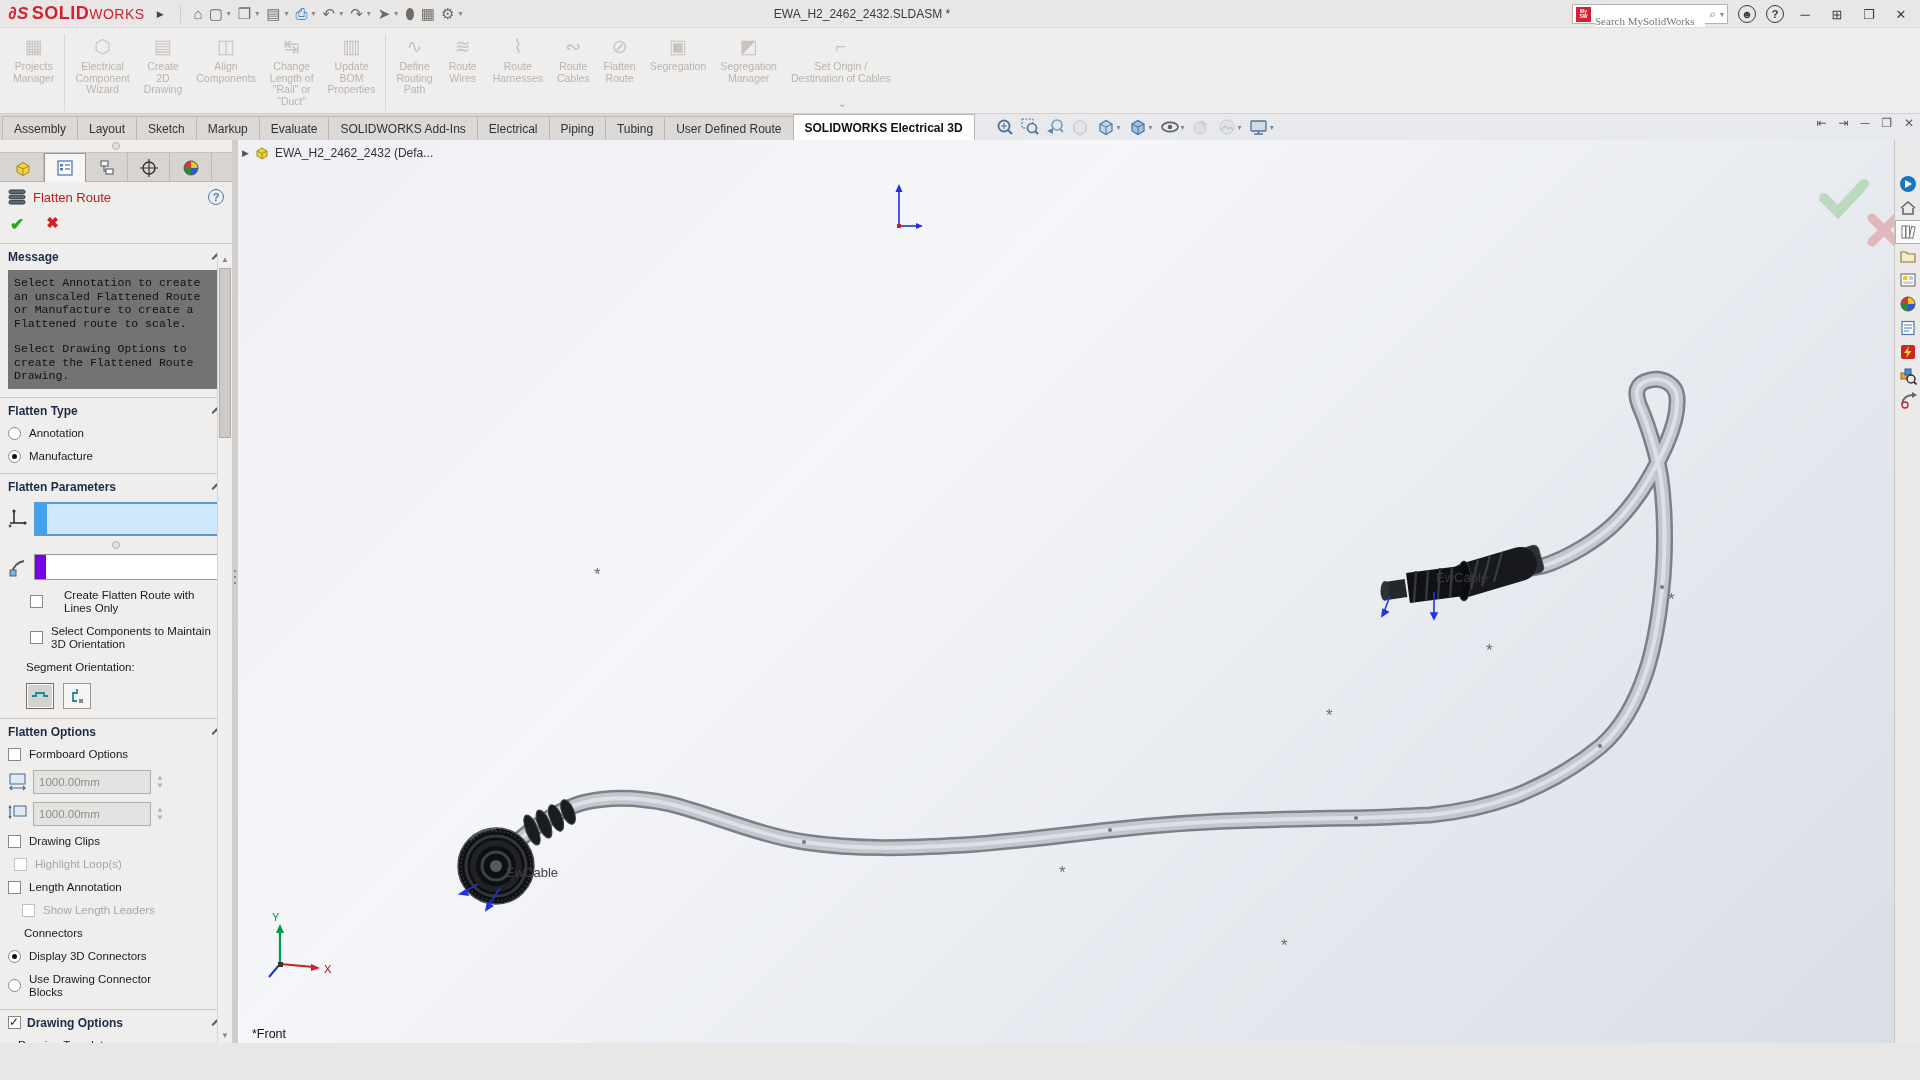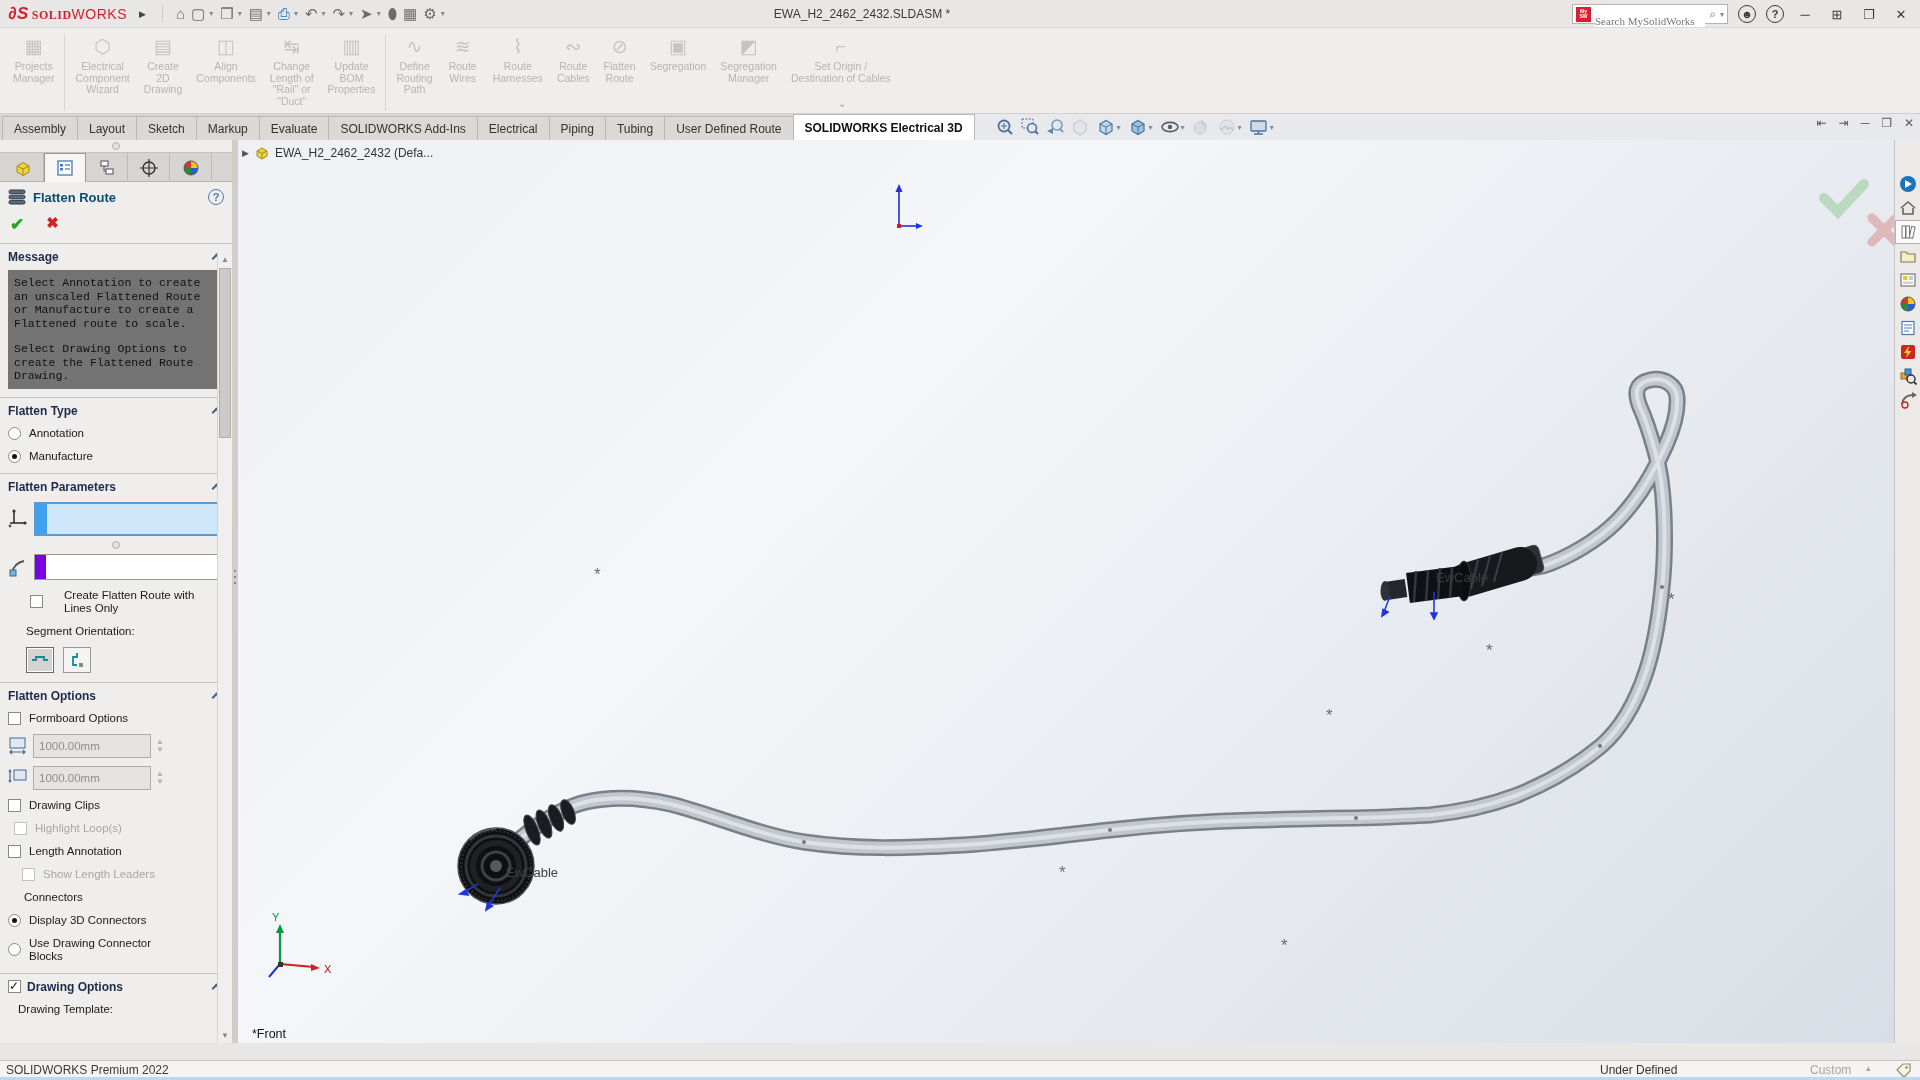--- a/index.html
+++ b/index.html
@@ -6,21 +6,21 @@
   html,body { width:1920px; height:1080px; overflow:hidden; }
   body { font-family:"Liberation Sans", sans-serif; font-size:12px; color:#222; background:#e9e7e6; }
   #app { position:relative; width:1920px; height:1080px; }
 
   
   .titlebar { position:absolute; top:0; left:0; width:1920px; height:28px;
     background:#e9e7e6; display:flex; align-items:center; border-bottom:1px solid #dcdad8; }
   .tb-left { display:flex; align-items:center; gap:6px; padding-left:8px; }
   .logo { display:flex; align-items:baseline; color:#d5202f; font-weight:bold; letter-spacing:.5px; }
   .logo .ds { font-style:italic; font-size:17px; margin-right:3px; }
-  .logo .solid { font-size:12px;font-family:Liberation Serif, serif; } .logo .works { font-size:14px; font-weight:normal; }
+  .logo .solid { font-size:18px; } .logo .works { font-size:14px; font-weight:normal; }
   .flyout { color:#444; font-size:9px; margin:0 6px; }
   .tb-sep { width:1px; height:18px; background:#cfccc9; margin:0 4px; }
   .qat { display:flex; align-items:center; }
   .qat .qbtn { display:flex; align-items:center; color:#6e6b68; font-size:15px; padding:2px 3px; }
   .qat .caret { font-size:8px; color:#8a8885; margin:0 4px 0 1px; }
   .qbtn.print { color:#1f6fb5; }
   .tb-title { position:absolute; left:862px; transform:translateX(-50%); font-size:12px; color:#3a3a3a; white-space:nowrap; }
   .tb-right { position:absolute; right:8px; top:0; height:28px; display:flex; align-items:center; gap:10px; }
   .searchbox { display:flex; align-items:center; width:156px; height:20px; background:#fff;
     border:1px solid #b5b2af; padding:0 3px; gap:4px; }
@@ -58,21 +58,21 @@
 
   
   .panel { position:absolute; left:0; top:0; width:232px; height:903px; background:#f0eeed; overflow:hidden; }
   .pm-grip { height:12px; display:flex; align-items:center; justify-content:center; }
   .dotgrip { width:8px; height:8px; border-radius:50%; background:#e4e2e0; border:1px solid #b2afac; }
   .pm-tabs { display:flex; height:30px; background:#d7d4d1; border-top:1px solid #c4c1be; border-bottom:1px solid #b7b4b1; padding-left:2px; }
   .pm-tab { width:42px; height:29px; display:flex; align-items:center; justify-content:center;
     border-right:1px solid #bdbab7; }
   .pm-tab.active { background:#f7f6f5; border:1px solid #9a9794; border-bottom:none; }
   .pm-titlerow { display:flex; align-items:center; gap:7px; padding:7px 8px 5px 8px; }
-  .pm-titlerow .t { font-size:13px; font-weight:bold; color:#0c4a6e; flex:1; }
+  .pm-titlerow .t { font-size:13px; font-weight:normal; color:#b91c1c; flex:1; }
   .helpq { width:16px; height:16px; border:1.5px solid #4a7ab5; border-radius:50%; color:#4a7ab5; font-size:11px;
     display:flex; align-items:center; justify-content:center; font-weight:bold; }
   .okrow { display:flex; gap:22px; padding:4px 10px 8px 10px; border-bottom:1px solid #c9c6c3; }
   .ok { color:#1faa1f; font-size:17px; font-weight:bold; }
   .cancel { color:#d42222; font-size:15px; font-weight:bold; }
 
   .sec-h { display:flex; align-items:center; padding:6px 8px 4px 8px; }
   .sec-h .ht { font-weight:bold; font-size:12px; color:#1c2b4a; flex:1; }
   .chev { width:7px; height:7px; border-left:2px solid #44617e; border-top:2px solid #44617e;
     transform:rotate(45deg); margin-right:4px; margin-top:3px; }
@@ -490,20 +490,24 @@
             <rect x="2" y="13" width="6" height="6" fill="#7ab3d9" stroke="#35688f"></rect>
           </svg>
         <div class="selbox2">
             <span class="stripe"></span>
           </div>
       </div>
       <div class="optrow" style="padding-left:30px;justify-content:space-between;">
           <span class="cb"></span>
           <span class="lbl" style="max-width:160px;">Create Flatten Route with Lines Only</span>
         </div>
+      <div class="optrow" style="padding-left:30px;">
+          <span class="cb"></span>
+          <span class="lbl" style="max-width:160px;">Select Components to Maintain 3D Orientation</span>
+        </div>
       <div class="optrow" style="padding-left:26px;">
           <span class="lbl">Segment Orientation:</span>
         </div>
       <div class="segbtns">
         <span class="segbtn sel">
           <svg width="18" height="12">
               <path d="M1 6h4v-3h8v3h4" fill="none" stroke="#1a8a9a" stroke-width="1.8"></path>
             </svg>
           </span>
         <span class="segbtn">
@@ -784,24 +788,13 @@
         <svg width="18" height="18">
             <path d="M3 13 Q4 5 13 4" fill="none" stroke="#666" stroke-width="1.8"></path>
             <path d="M13 1l5 3-5 3z" fill="#666"></path>
             <circle cx="6" cy="14" r="3" fill="none" stroke="#c62828" stroke-width="1.4"></circle>
           </svg>
         </div>
     </div>
   </div>
 
 
-  <div class="statusbar">
-    <span class="sleft">SOLIDWORKS Premium 2022</span>
-    <span class="sstate">Under Defined</span>
-    <span class="scustom">Custom</span>
-    <span class="scaret">▴</span>
-    <svg width="16" height="14" style="position:absolute;left:1896px;top:2px;">
-      <path d="M1 7l6-6h7v7l-6 6z" fill="#fdf6d8" stroke="#8a8a8a" stroke-width="1.2"></path>
-        <circle cx="10.5" cy="4.5" r="1.3" fill="#8a8a8a"></circle>
-      </svg>
-    <span class="blue"></span>
-  </div>
 </div>
 
 </body></html>

